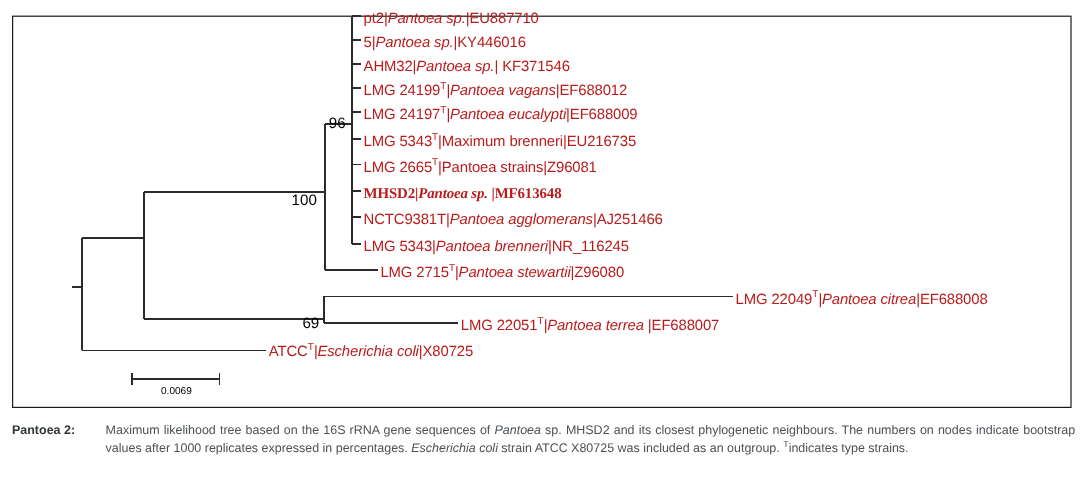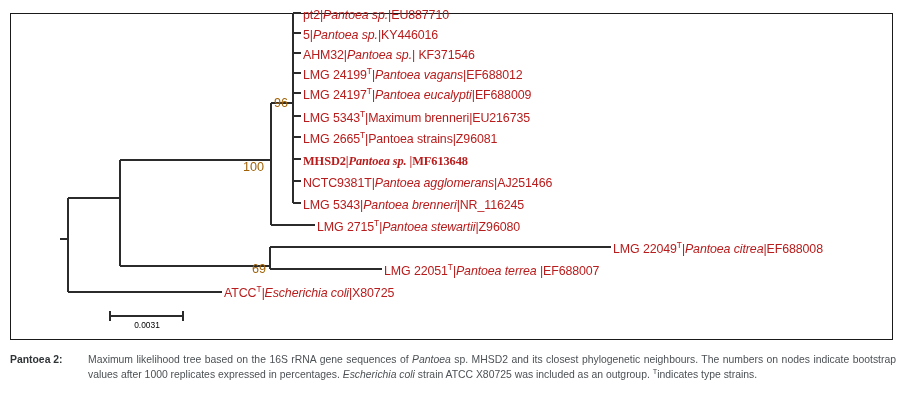--- a/index.html
+++ b/index.html
@@ -52,21 +52,21 @@
   .sup-t {
     font-size: 8.3px;
     vertical-align: super;
     line-height: 0;
   }
 
   
   .bootstrap {
     position: absolute;
     font-size: 12.6px;
-    color: #a16207;
+    color: #000000;
     white-space: nowrap;
   }
 
   
   #scale-label {
     position: absolute;
     left: 110px;
     top: 320px;
     width: 74px;
     text-align: center;
@@ -149,21 +149,21 @@
     <path d="M 270 247 L 611 247"></path>
 
     <path d="M 270 269 L 382 269"></path>
 
     <path d="M 110 316 L 183 316" stroke-width="1.4"></path>
     <path d="M 110 311 L 110 321" stroke-width="1.4"></path>
     <path d="M 183 311 L 183 321" stroke-width="1.4"></path>
   </g>
 </svg>
 
-<div id="scale-label">0.0031</div>
+<div id="scale-label">0.0069</div>
 
 <div id="taxa-layer">
     <div class="taxon" style="left: 303px; top: 9px;"><span>pt2|</span><span class="it">Pantoea sp.</span><span>|EU887710</span></div>
     <div class="taxon" style="left: 303px; top: 29px;"><span>5|</span><span class="it">Pantoea sp.</span><span>|KY446016</span></div>
     <div class="taxon" style="left: 303px; top: 49px;"><span>AHM32|</span><span class="it">Pantoea sp.</span><span>| KF371546</span></div>
     <div class="taxon" style="left: 303px; top: 69px;"><span>LMG 24199</span><span class="sup-t">T</span><span class="it">|Pantoea vagans</span><span>|EF688012</span></div>
     <div class="taxon" style="left: 303px; top: 89px;"><span>LMG 24197</span><span class="sup-t">T</span><span class="it">|Pantoea eucalypti</span><span>|EF688009</span></div>
     <div class="taxon" style="left: 303px; top: 112px;"><span>LMG 5343</span><span class="sup-t">T</span><span>|Maximum brenneri|EU216735</span></div>
     <div class="taxon" style="left: 303px; top: 133px;"><span>LMG 2665</span><span class="sup-t">T</span><span>|Pantoea strains|Z96081</span></div>
     <div class="taxon bold" style="left: 303px; top: 155px;"><span>MHSD2|</span><span class="it">Pantoea sp.</span><span> |MF613648</span></div>

